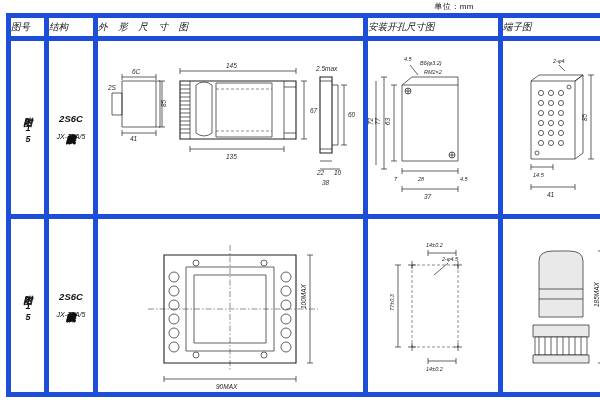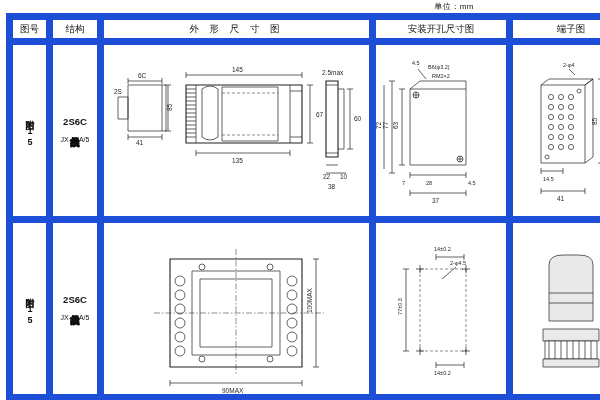--- a/index.html
+++ b/index.html
@@ -14,23 +14,24 @@
     position:absolute;right:6px;top:1px;font-size:8px;letter-spacing:.5px;
   }
 
   table.main{
     position:absolute;left:6px;top:13px;
     width:588px;height:380px;
     border-collapse:collapse;
     table-layout:fixed;
   }
   table.main td,table.main th{
-    border:7px solid #1d4ed8;
-    padding:0;vertical-align:middle;text-align:center;
+    border:5px solid #1d4ed8;
+    padding:0;vertical-align:middle;text-align:left;
     font-weight:normal;
+    font-style:italic;
   }
   thead th{height:18px;font-size:9.5px;}
   .hdr-spaced{letter-spacing:4px;}
   .col1{width:33px;}
   .col2{width:44px;}
   .col3{width:265px;}
   .col4{width:130px;}
   .col5{width:116px;}
 
   .rowbody{height:178px;}

